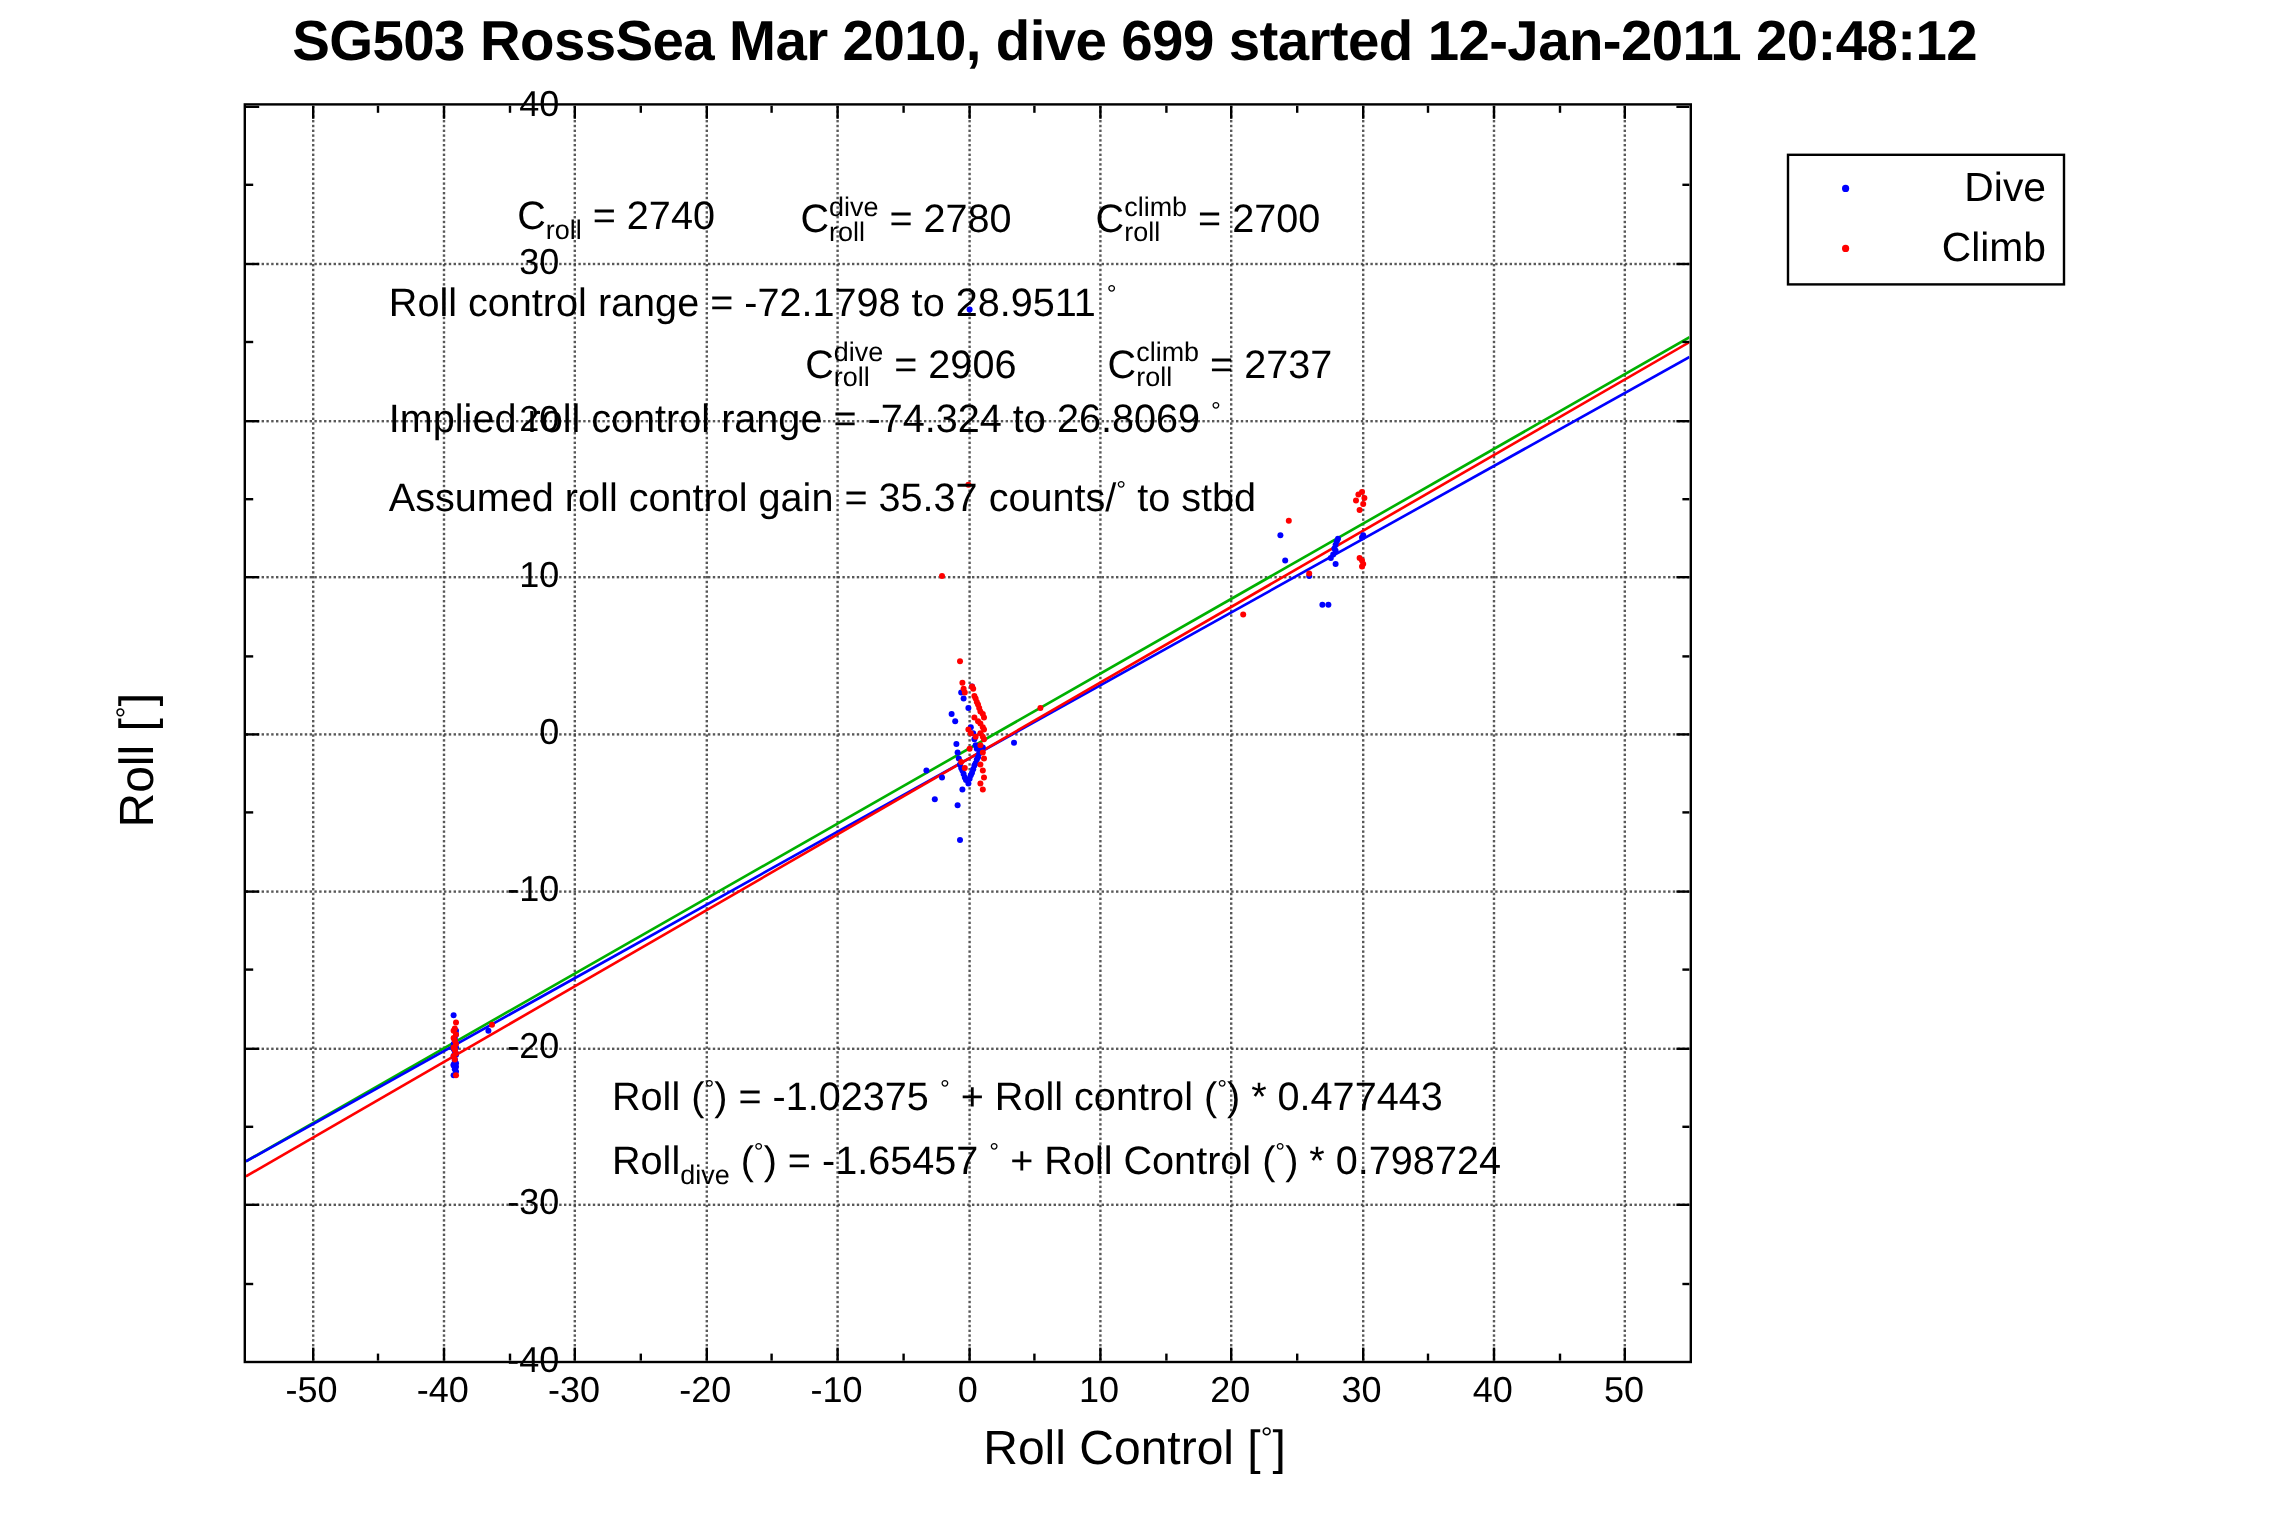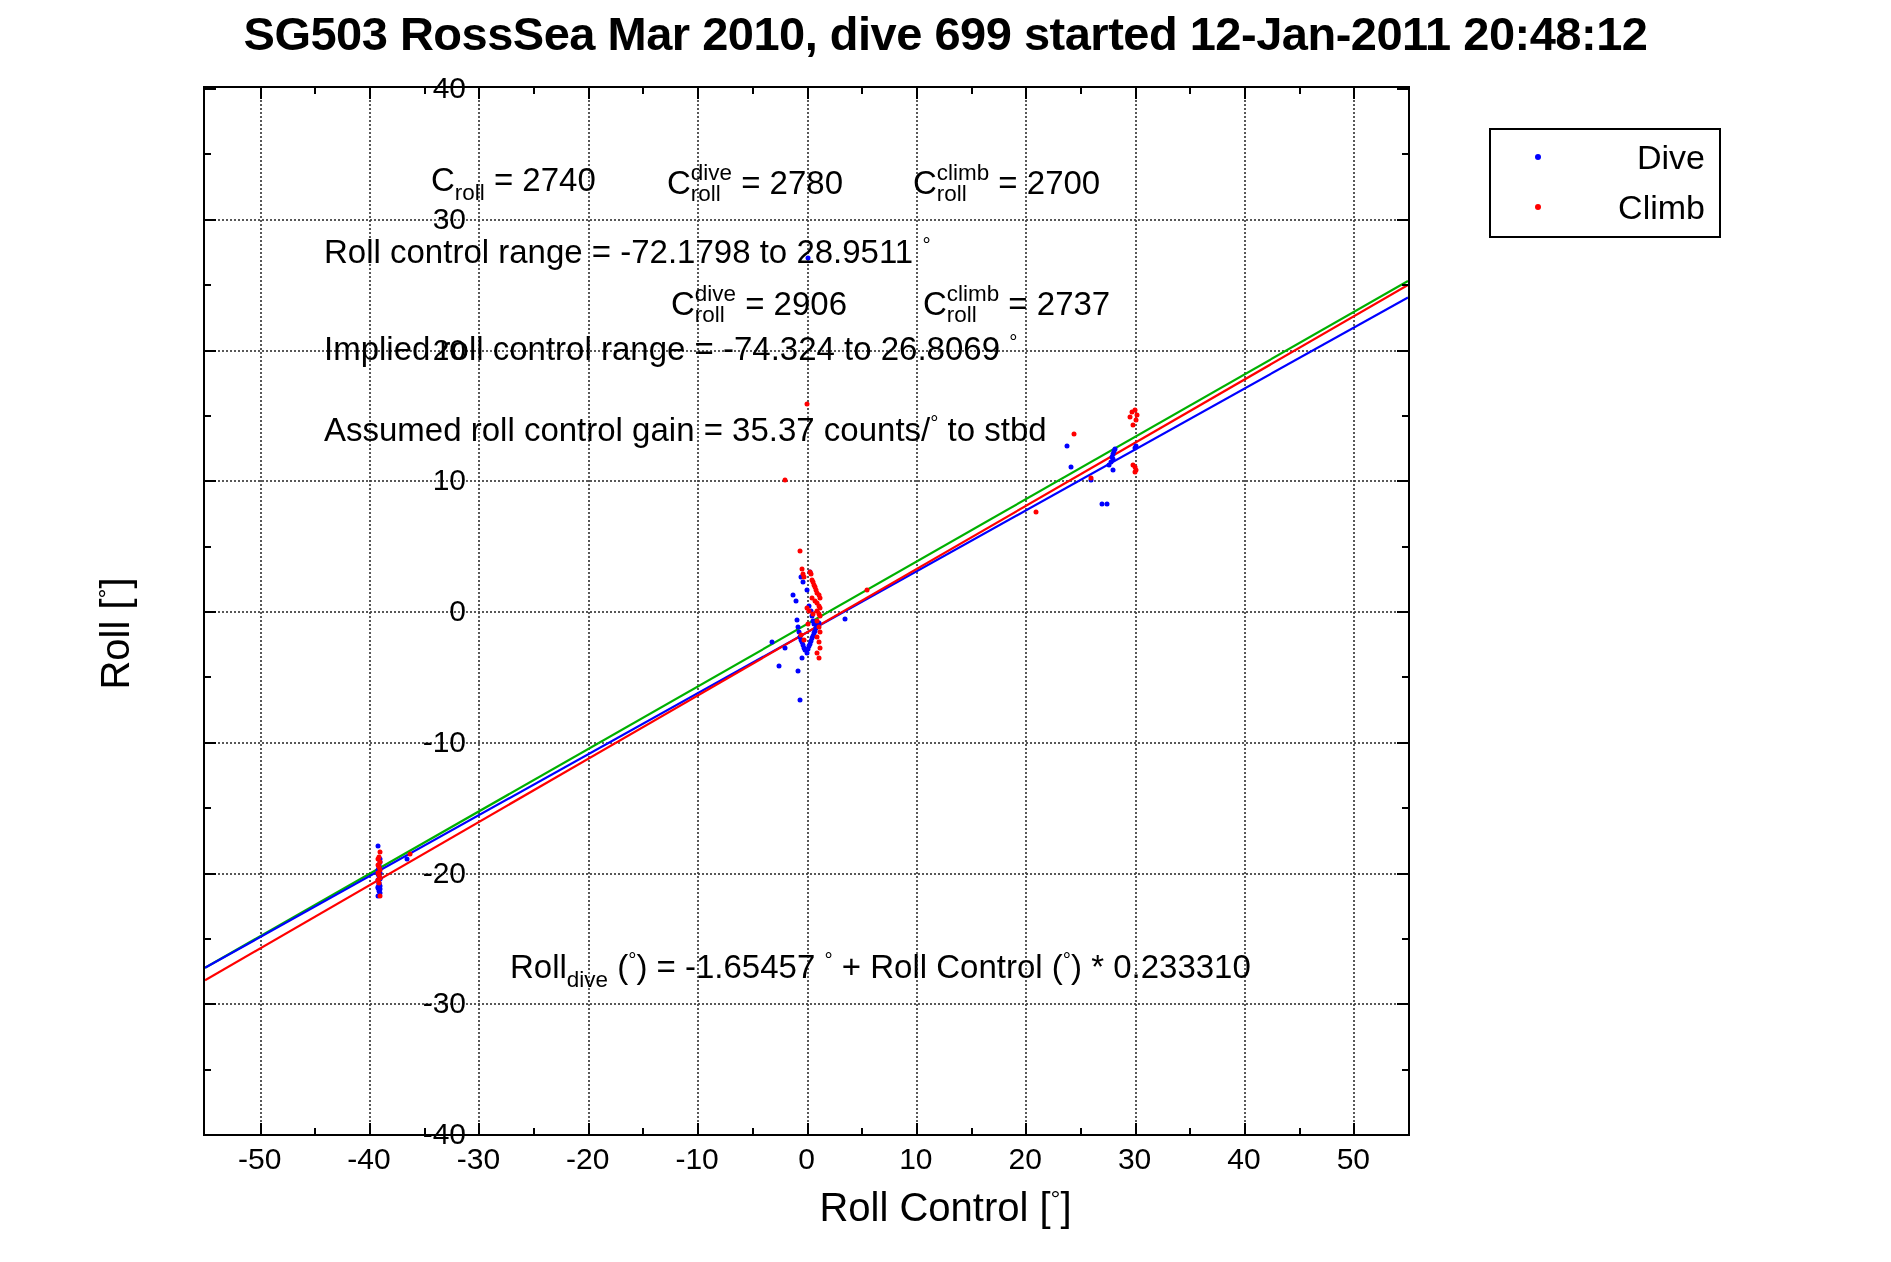--- a/index.html
+++ b/index.html
@@ -358,27 +358,30 @@
         <span>C</span><span class="subsup"><span class="s-top">dive</span><span>roll</span></span><span> = 2906</span>
       </div>
       <div class="anno" style="left:718px;top:196px;">
         <span>C</span><span class="subsup"><span class="s-top">climb</span><span>roll</span></span><span> = 2737</span>
       </div>
 
       <div class="anno" style="left:119px;top:244px;">
         <span>Implied roll control range = -74.324 to 26.8069 </span><span class="deg">°</span>
       </div>
 
-      <div class="anno" style="left:119px;top:325px;text-align:right;">
+      <div class="anno" style="left:119px;top:310px;text-align:right;">
         <span>Assumed roll control gain = 35.37 counts/</span><span class="deg">°</span><span> to stbd</span>
       </div>
 
+      <div class="anno" style="left:305px;top:809px;">
+        <span>Roll (</span><span class="deg">°</span><span>) = -1.02375 </span><span class="deg">°</span><span> + Roll control (</span><span class="deg">°</span><span>) * 0.477443</span>
+      </div>
 
       <div class="anno" style="left:305px;top:862px;">
-        <span>Roll</span><span class="sub">dive</span><span> (</span><span class="deg">°</span><span>) = -1.65457 </span><span class="deg">°</span><span> + Roll Control (</span><span class="deg">°</span><span>) * 0.233310</span>
+        <span>Roll</span><span class="sub">dive</span><span> (</span><span class="deg">°</span><span>) = -1.65457 </span><span class="deg">°</span><span> + Roll Control (</span><span class="deg">°</span><span>) * 0.798724</span>
       </div>
 
     </div>
   </div>
 
   <div id="legend">
     <div class="legend-row r0">
       <span class="legend-marker dive"></span>
       <span class="legend-text">Dive</span>
     </div>

